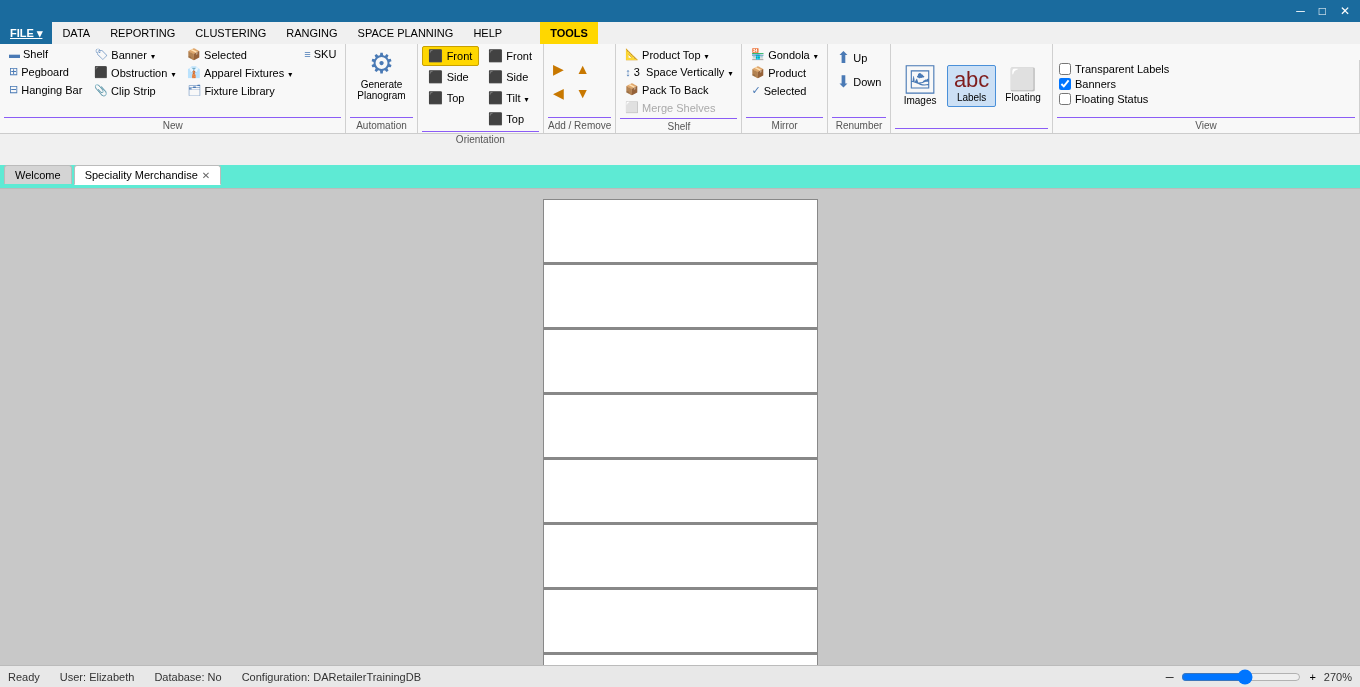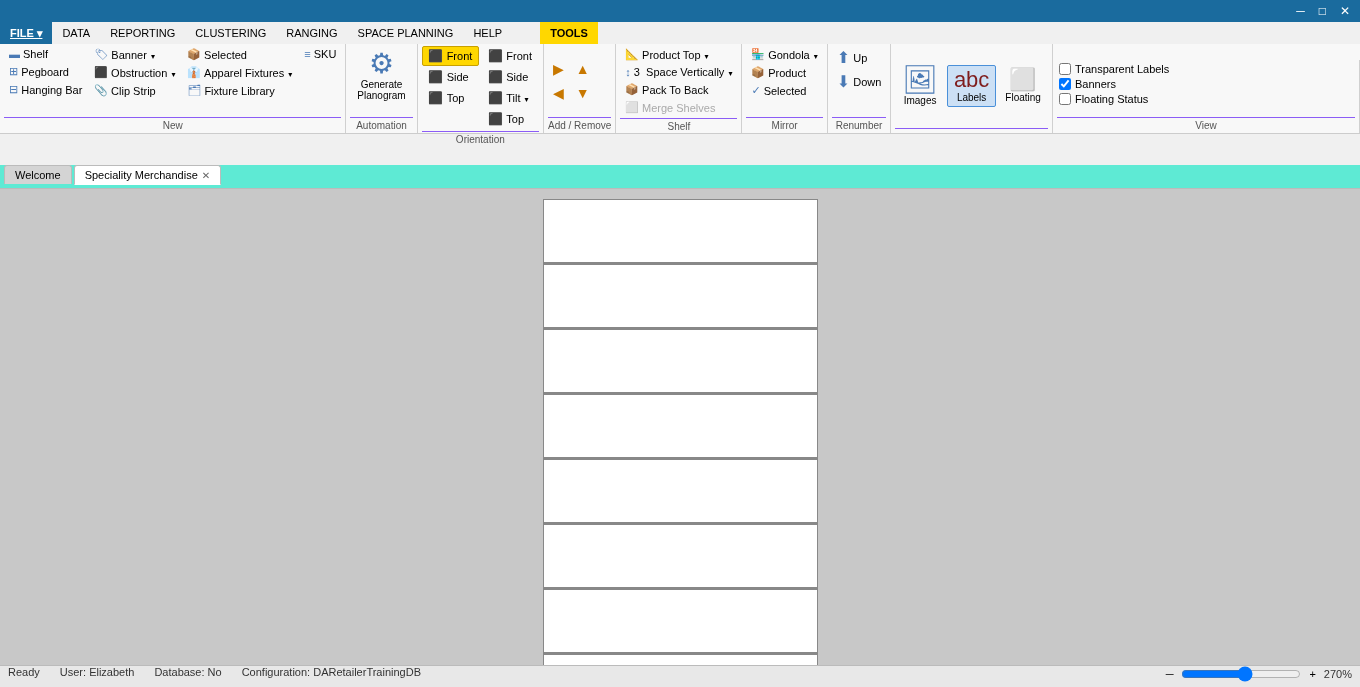--- a/index.html
+++ b/index.html
@@ -165,21 +165,21 @@
       border-bottom: 3px solid #888;
       height: 65px;
       background: white;
     }
 
     
     .status-bar {
       background: #e8e8e8;
       border-top: 1px solid #bbb;
       display: flex;
-      align-items: flex-start;
+      align-items: center;
       height: 22px;
       padding: 0 8px;
       gap: 20px;
       flex-shrink: 0;
     }
     .status-item { font-size: 11px; color: #333; }
     .zoom-area { margin-left: auto; display: flex; align-items: center; gap: 4px; }
     .zoom-slider { width: 120px; }
 
     

